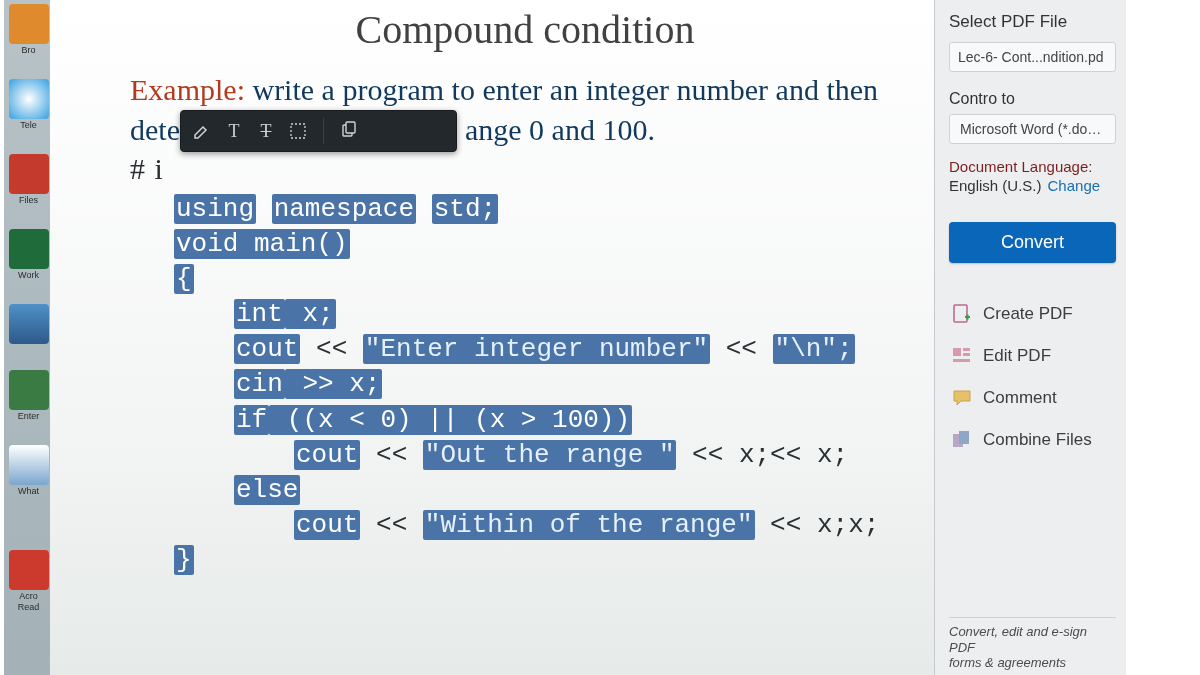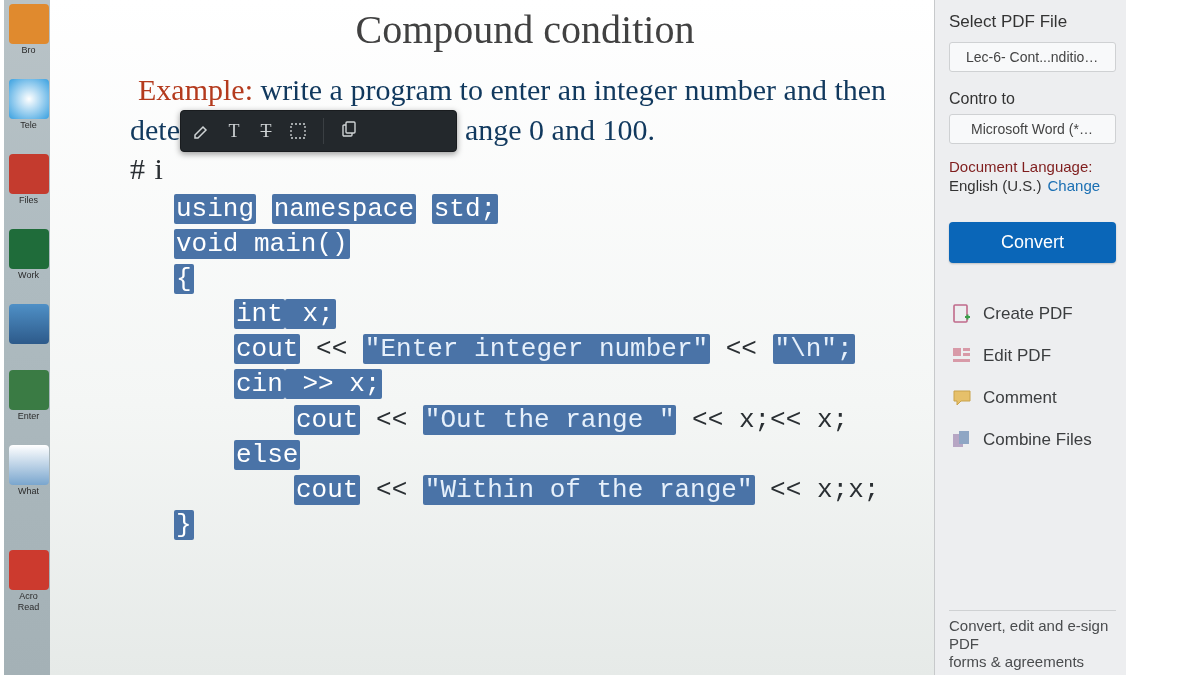--- a/index.html
+++ b/index.html
@@ -58,21 +58,21 @@
     text-align: center;
     margin: 0 0 18px -40px;
   }
   .example-line {
     font-family: "Times New Roman", serif;
     font-size: 30px;
     line-height: 1.25;
     color: #11395e;
     margin-bottom: 2px;
   }
-  .example-line .ex-word { color: #b43a1d; margin-left: 8px; }
+  .example-line .ex-word { color: #b43a1d; }
   .hash {
     font-family: "Times New Roman", serif;
     font-size: 30px;
     color: #2a2f33;
     margin-top: 4px;
     letter-spacing: 1px;
   }
 
   
   .sel-toolbar {
@@ -142,32 +142,32 @@
   .panel h4 {
     margin:0 0 10px 0;
     font-weight:400;
     font-size:17px;
     color:#333;
   }
   .file-chip {
     background:#f8f9fa;
     border:1px solid #cfd1d3;
     border-radius:3px;
-    padding:6px 16px;
+    padding:6px 8px;
     font-size:14px;
     color:#444;
     white-space:nowrap;
     overflow:hidden;
     text-overflow:ellipsis;
     margin-bottom:18px;
   }
   .field-label{font-size:16px;color:#333;margin-bottom:6px;}
   .select-box{
     background:#f8f9fa;border:1px solid #cfd1d3;border-radius:3px;
-    padding:6px 21px;font-size:14px;color:#444;margin-bottom:14px;
+    padding:6px 10px;font-size:14px;color:#444;margin-bottom:14px;
     white-space:nowrap;overflow:hidden;text-overflow:ellipsis;
   }
   .lang-row{font-size:15px;color:#7f1d1d;margin-bottom:2px;}
   .lang-val{font-size:15px;color:#333;}
   .change-link{color:#1a6fb3;cursor:pointer;margin-left:6px;}
   .convert-btn{
     margin:28px 0 30px 0;
     background:#0a66b8;
     color:#fff;
     text-align:center;
@@ -176,22 +176,23 @@
     font-size:18px;
     box-shadow:0 1px 2px rgba(0,0,0,.2);
   }
   .tool-row{
     display:flex;align-items:center;gap:10px;
     padding:10px 2px;font-size:17px;color:#3b3d3f;
   }
   .tool-row svg{flex:0 0 auto;}
   .footer-promo{
     position:absolute;bottom:4px;left:14px;right:10px;
-    font-size:15px;color:#4a4c4e;border-top:1px solid #cfd1d3;padding-top:6px;
+    font-size:13px;color:#4a4c4e;border-top:1px solid #cfd1d3;padding-top:6px;
     line-height:1.2;
+    font-style:italic;
   }
 </style>
 </head>
 <body>
 
 <div class="taskbar">
   <div class="tb-item">
     <div class="tb-icon" style="background:#e08a2e;"></div>
     <div class="tb-label">Bro</div>
   </div>
@@ -239,20 +240,21 @@
   </div>
   <div class="hash"># i</div>
 
   <div class="code">
     <div class="row"><span class="hl">using</span><span class="plain"> </span><span class="hl">namespace</span><span class="plain"> </span><span class="hl">std;</span></div>
     <div class="row"><span class="hl">void main()</span></div>
     <div class="row"><span class="hl">{</span></div>
     <div class="row"><span class="ind1"></span><span class="hl">int</span><span class="hl"> x;</span></div>
     <div class="row"><span class="ind1"></span><span class="hl">cout</span><span class="plain"> &lt;&lt; </span><span class="hl-str">"Enter integer number"</span><span class="plain"> &lt;&lt; </span><span class="hl-str">"\n";</span></div>
     <div class="row"><span class="ind1"></span><span class="hl">cin</span><span class="hl"> &gt;&gt; x;</span></div>
+    <div class="row"><span class="ind1"></span><span class="hl">if</span><span class="hl"> ((x &lt; 0) || (x &gt; 100))</span></div>
     <div class="row"><span class="ind2"></span><span class="hl">cout</span><span class="plain"> &lt;&lt; </span><span class="hl-str">"Out the range "</span><span class="plain"> &lt;&lt; x;</span><span class="plain">&lt;&lt; x;</span></div>
     <div class="row"><span class="ind1"></span><span class="hl">else</span></div>
     <div class="row"><span class="ind2"></span><span class="hl">cout</span><span class="plain"> &lt;&lt; </span><span class="hl-str">"Within of the range"</span><span class="plain"> &lt;&lt; x;</span><span class="plain">x;</span></div>
     <div class="row"><span class="hl">}</span></div>
   </div>
 
   <div class="page-num">3</div>
   <div class="slide-chevron"></div>
 </div>
 

